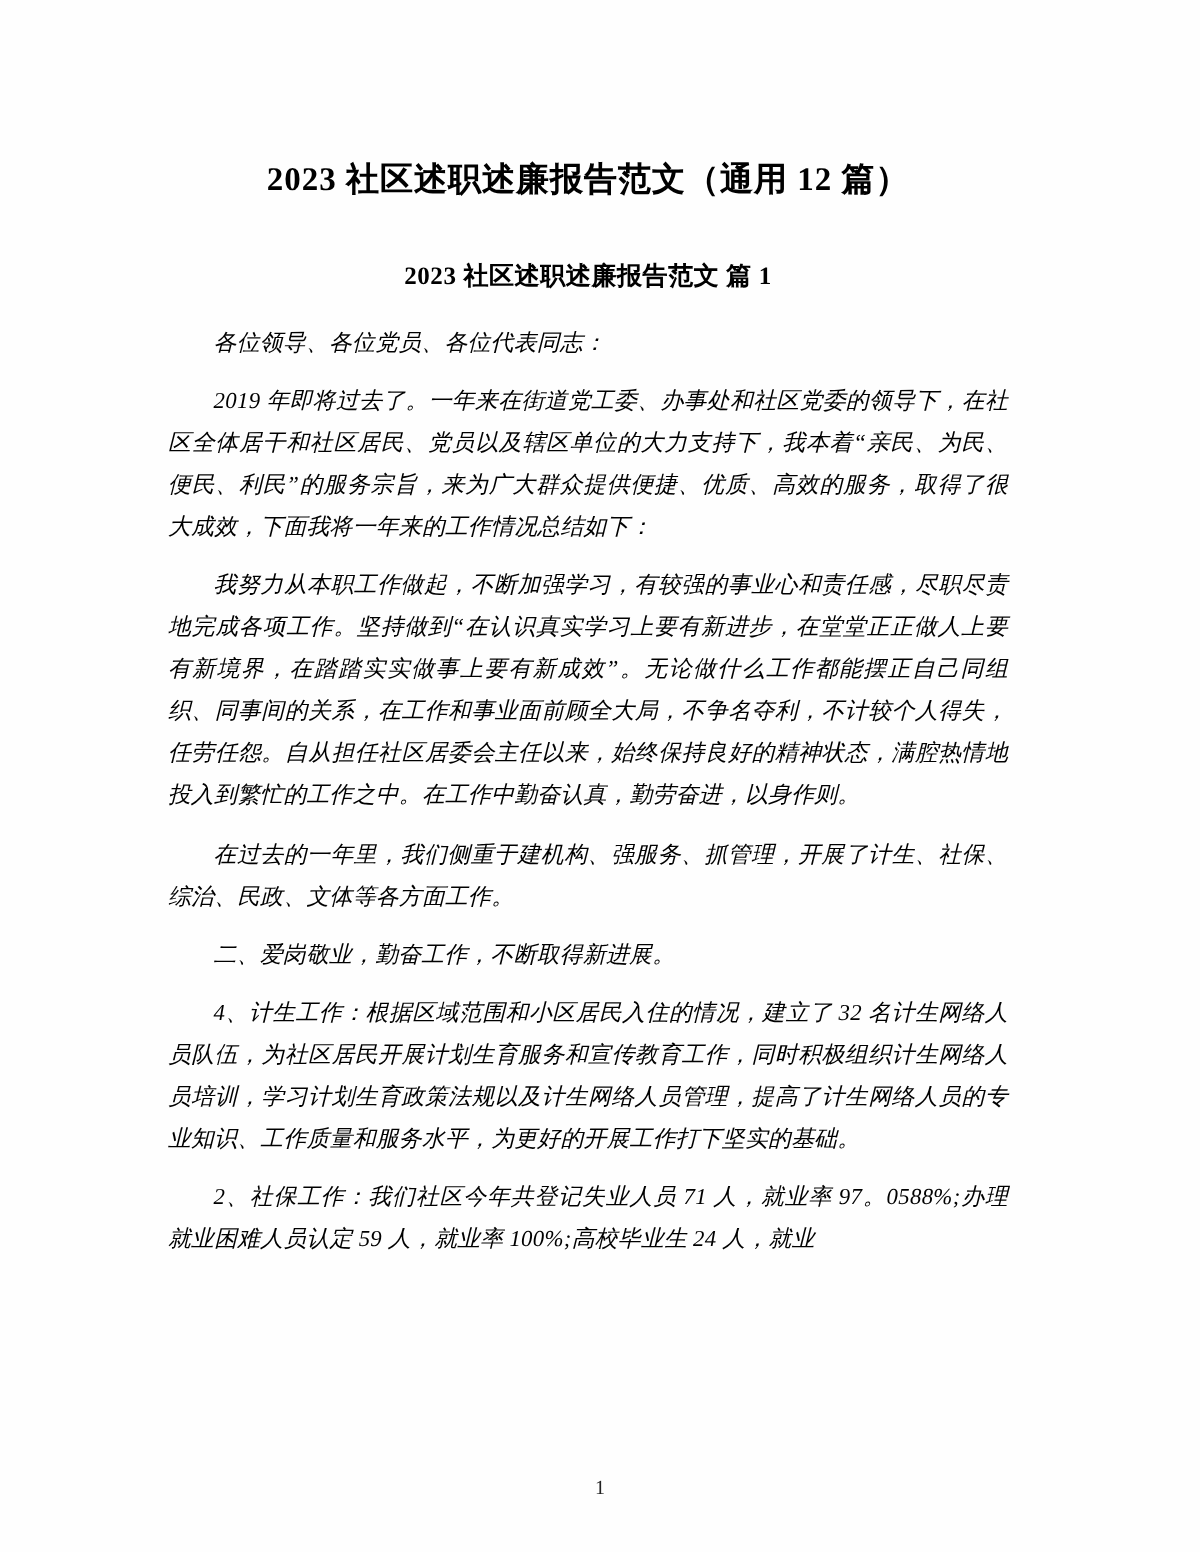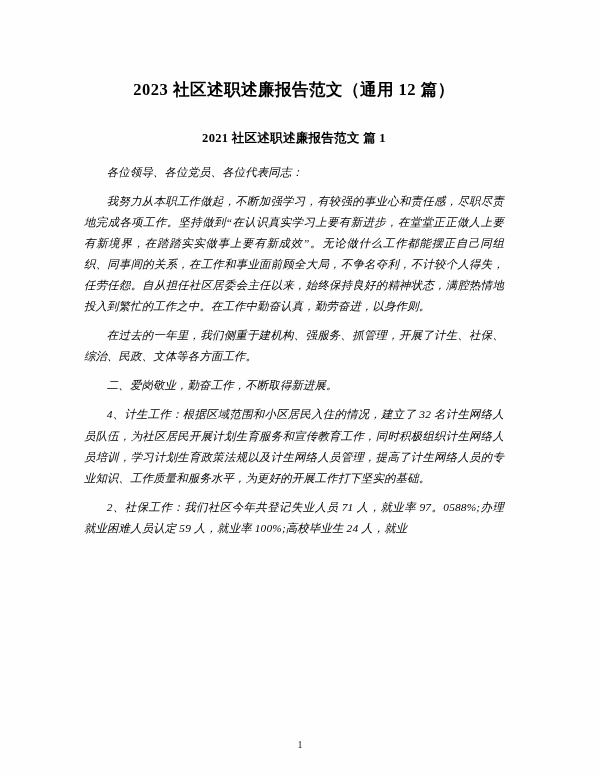--- a/index.html
+++ b/index.html
@@ -62,23 +62,24 @@
     color: #222;
   }
 </style>
 </head>
 <body>
 
 <div class="page">
 
   <h1 class="doc-title">2023 社区述职述廉报告范文（通用 12 篇）</h1>
 
-  <h2 class="section-title">2021 社区述职述廉报告范文 篇 1</h2>
+  <h2 class="section-title">2023 社区述职述廉报告范文 篇 1</h2>
 
   <p class="para indent">各位领导、各位党员、各位代表同志：</p>
+  <p class="para indent">2019 年即将过去了。一年来在街道党工委、办事处和社区党委的领导下，在社区全体居干和社区居民、党员以及辖区单位的大力支持下，我本着“亲民、为民、便民、利民”的服务宗旨，来为广大群众提供便捷、优质、高效的服务，取得了很大成效，下面我将一年来的工作情况总结如下：</p>
   <p class="para indent">我努力从本职工作做起，不断加强学习，有较强的事业心和责任感，尽职尽责地完成各项工作。坚持做到“在认识真实学习上要有新进步，在堂堂正正做人上要有新境界，在踏踏实实做事上要有新成效”。无论做什么工作都能摆正自己同组织、同事间的关系，在工作和事业面前顾全大局，不争名夺利，不计较个人得失，任劳任怨。自从担任社区居委会主任以来，始终保持良好的精神状态，满腔热情地投入到繁忙的工作之中。在工作中勤奋认真，勤劳奋进，以身作则。</p>
   <p class="para indent">在过去的一年里，我们侧重于建机构、强服务、抓管理，开展了计生、社保、综治、民政、文体等各方面工作。</p>
   <p class="para indent">二、爱岗敬业，勤奋工作，不断取得新进展。</p>
   <p class="para indent">4、计生工作：根据区域范围和小区居民入住的情况，建立了 32 名计生网络人员队伍，为社区居民开展计划生育服务和宣传教育工作，同时积极组织计生网络人员培训，学习计划生育政策法规以及计生网络人员管理，提高了计生网络人员的专业知识、工作质量和服务水平，为更好的开展工作打下坚实的基础。</p>
   <p class="para indent">2、社保工作：我们社区今年共登记失业人员 71 人，就业率 97。0588%;办理就业困难人员认定 59 人，就业率 100%;高校毕业生 24 人，就业</p>
 
   <div class="page-number">1</div>
 
 </div>
 

